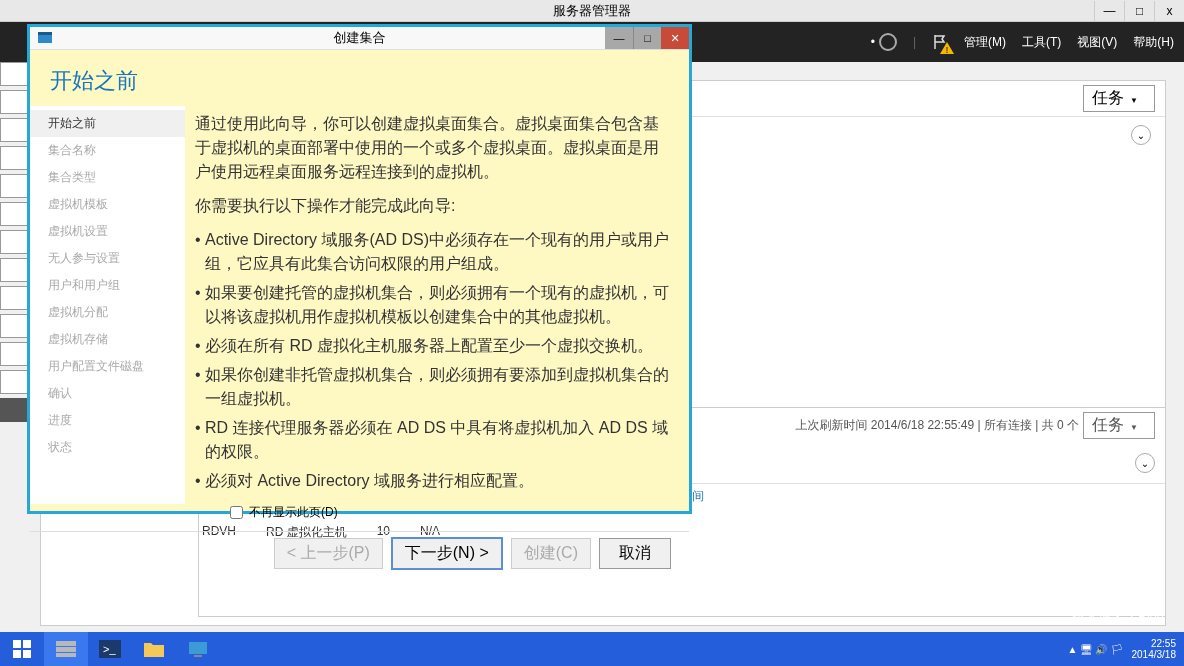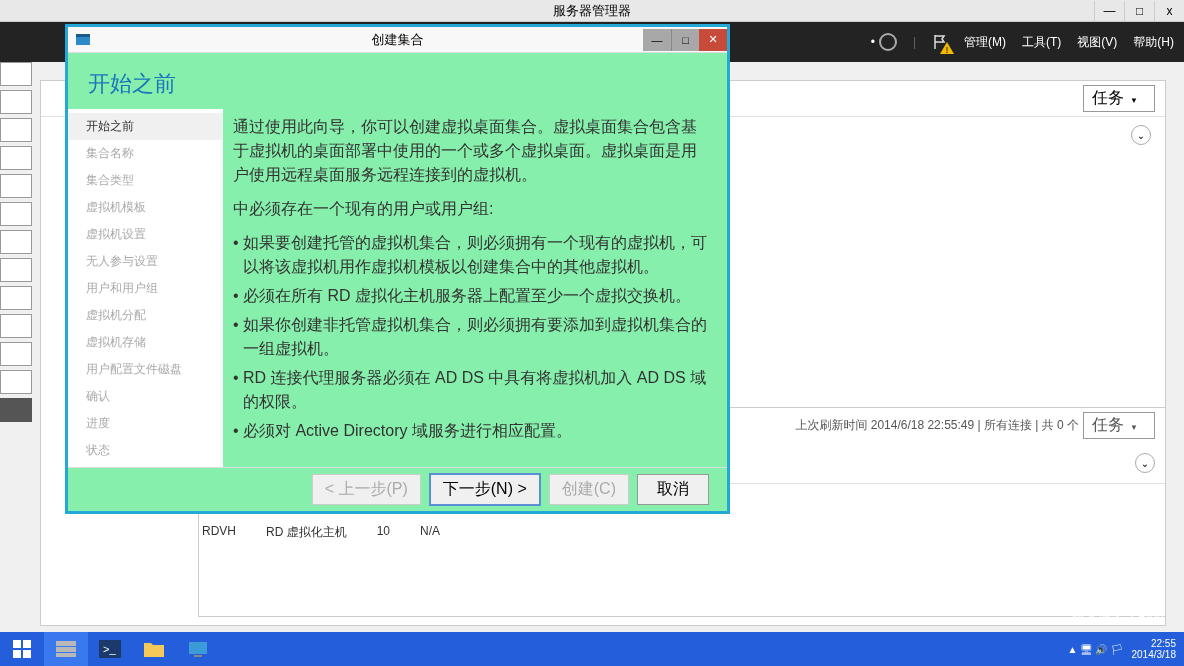--- a/index.html
+++ b/index.html
@@ -41,21 +41,21 @@
 .filter-input .search { width: 24px; display: flex; align-items: center; justify-content: center; border-left: 1px solid #ccc; cursor: pointer; }
 .icon-dropdown { width: 30px; height: 24px; border: 1px solid #999; display: flex; align-items: center; justify-content: center; position: relative; cursor: pointer; }
 .icon-dropdown::after { content: "▼"; font-size: 8px; position: absolute; right: 2px; }
 .col-headers { display: flex; padding: 4px 10px; gap: 14px; font-size: 12px; color: #1a75bc; border-top: 1px solid #e0e0e0; }
 .col-headers span { cursor: pointer; }
 
 
 .server-row { position: absolute; left: 202px; top: 524px; font-size: 12px; color: #333; display: flex; gap: 30px; }
 
 
-.wizard { position: absolute; left: 27px; top: 24px; width: 665px; height: 490px; background: #86efac; border: 3px solid #24a8d8; display: flex; flex-direction: column; margin-left: 38px; }
+.wizard { position: absolute; left: 27px; top: 24px; width: 665px; height: 490px; background: #fef9c3; border: 3px solid #24a8d8; display: flex; flex-direction: column; }
 .wizard-title { height: 26px; background: #f8f8f8; display: flex; align-items: center; position: relative; border-bottom: 1px solid #ddd; }
 .wizard-title .icon { width: 18px; height: 18px; margin-left: 6px; }
 .wizard-title .txt { position: absolute; left: 50%; transform: translateX(-50%); font-size: 13px; }
 .wizard-title .ctrls { margin-left: auto; display: flex; }
 .wizard-title .ctrls div { width: 28px; height: 22px; display: flex; align-items: center; justify-content: center; font-size: 11px; cursor: pointer; }
 .wizard-title .ctrls .min { background: #a8a8a8; }
 .wizard-title .ctrls .max { background: #a8a8a8; border-left: 1px solid #888; }
 .wizard-title .ctrls .close { background: #c84b3a; color: #fff; }
 
 .wizard-body { flex: 1; display: flex; flex-direction: column; }
@@ -230,30 +230,35 @@
         <div class="step">用户和用户组</div>
         <div class="step">虚拟机分配</div>
         <div class="step">虚拟机存储</div>
         <div class="step">用户配置文件磁盘</div>
         <div class="step">确认</div>
         <div class="step">进度</div>
         <div class="step">状态</div>
       </div>
       <div class="wizard-main">
         <p>通过使用此向导，你可以创建虚拟桌面集合。虚拟桌面集合包含基于虚拟机的桌面部署中使用的一个或多个虚拟桌面。虚拟桌面是用户使用远程桌面服务远程连接到的虚拟机。</p>
-        <p>中必须存在一个现有的用户或用户组:</p>
+        <p>你需要执行以下操作才能完成此向导:</p>
         <ul>
+          <li>Active Directory 域服务(AD DS)中必须存在一个现有的用户或用户组，它应具有此集合访问权限的用户组成。</li>
           <li>如果要创建托管的虚拟机集合，则必须拥有一个现有的虚拟机，可以将该虚拟机用作虚拟机模板以创建集合中的其他虚拟机。</li>
           <li>必须在所有 RD 虚拟化主机服务器上配置至少一个虚拟交换机。</li>
           <li>如果你创建非托管虚拟机集合，则必须拥有要添加到虚拟机集合的一组虚拟机。</li>
           <li>RD 连接代理服务器必须在 AD DS 中具有将虚拟机加入 AD DS 域的权限。</li>
           <li>必须对 Active Directory 域服务进行相应配置。</li>
         </ul>
       </div>
     </div>
+    <div class="wizard-checkbox">
+      <input type="checkbox" style="">
+      <span>不再显示此页(D)</span>
+    </div>
     <div class="wizard-footer">
       <button disabled="">&lt; 上一步(P)</button>
       <button class="primary">下一步(N) &gt;</button>
       <button disabled="">创建(C)</button>
       <button>取消</button>
     </div>
   </div>
 </div>
 
 <div class="watermark">

